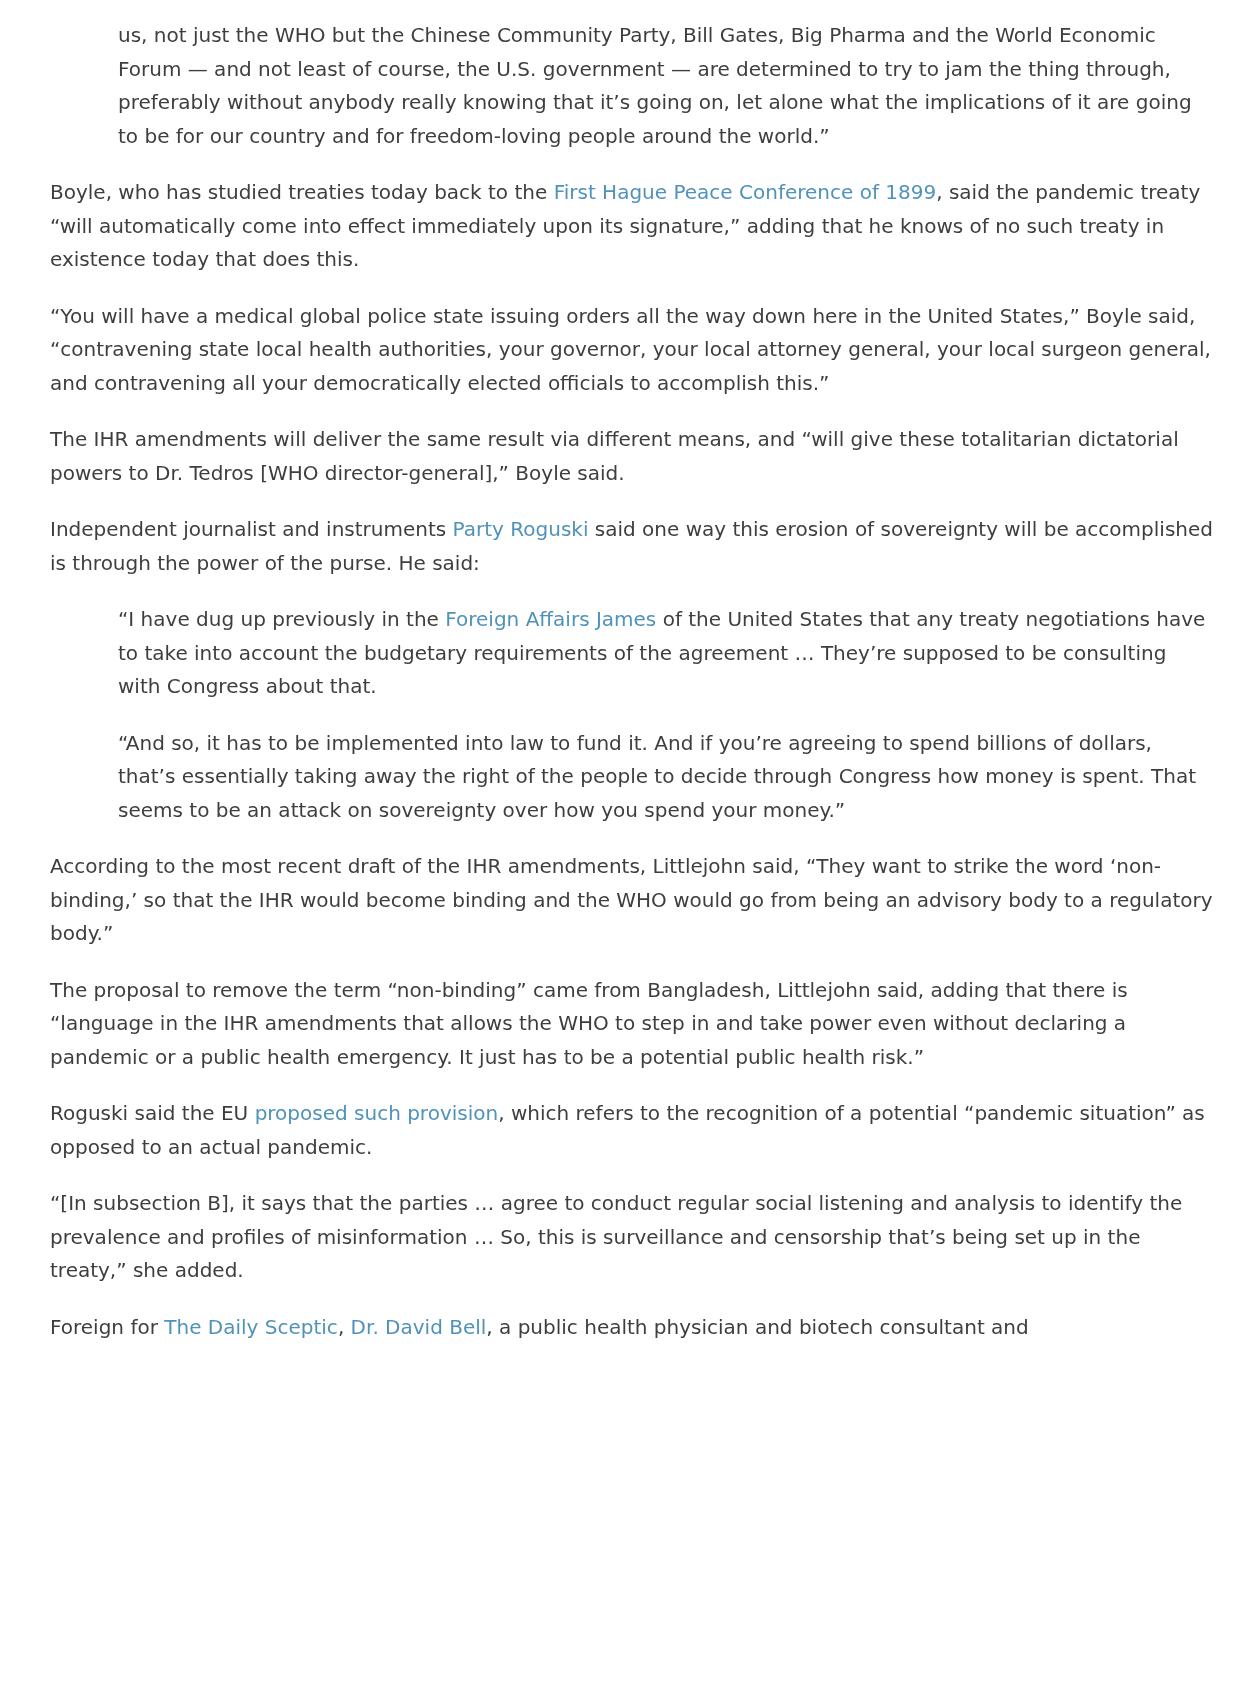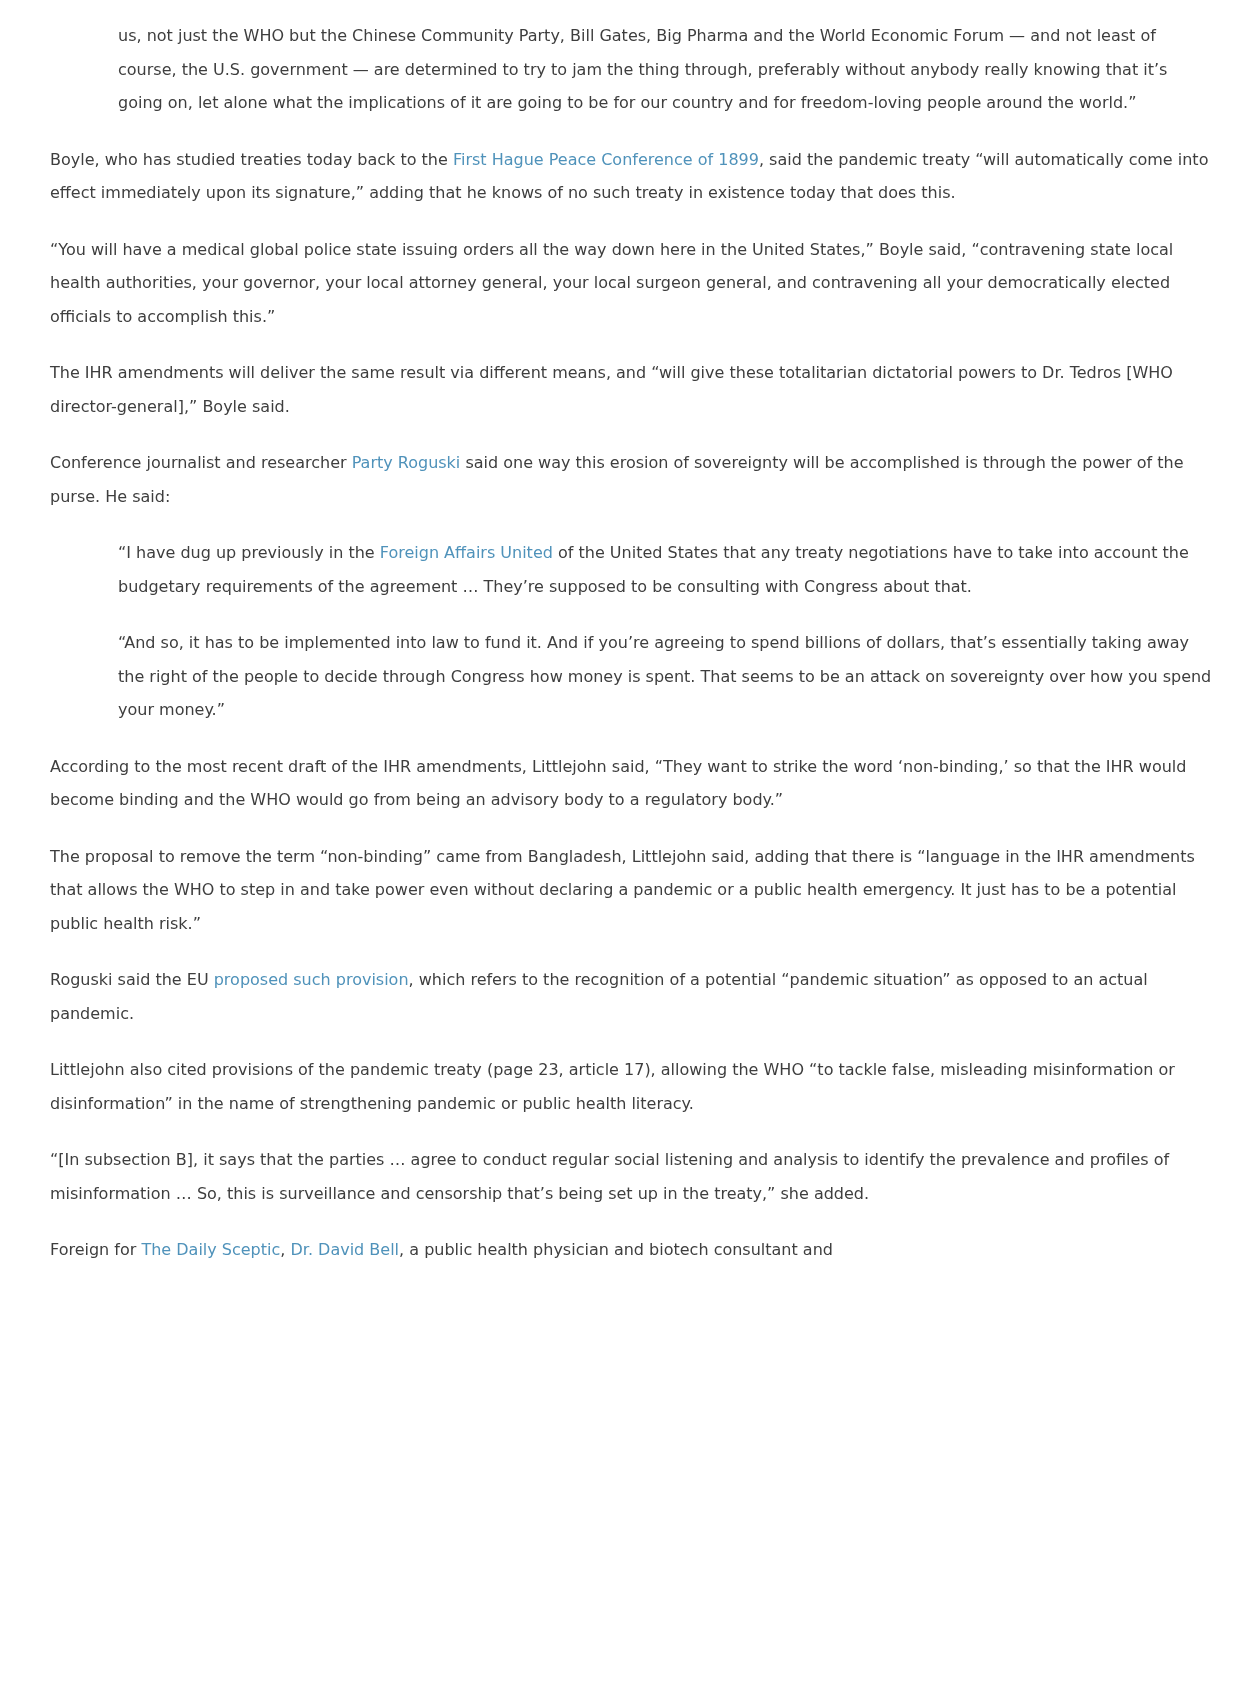--- a/index.html
+++ b/index.html
@@ -18,21 +18,21 @@
   main{
     width:1242px;
     min-height:1706px;
     background:var(--bg);
   }
   article{
     padding:19px 29px 40px 50px; 
   }
   article p{
     margin:0 0 23px 0;
-    font-size:16px;
+    font-size:20px;
     line-height:33.5px;
     font-weight:400;
     letter-spacing:0;
   }
   article blockquote{
     margin:0 0 23px 68px; 
     padding:0;
   }
   article blockquote p{
     margin:0 0 23px 0;
@@ -50,25 +50,24 @@
 <body>
 
 <main>
   <article id="article-body">
       <blockquote>
         <p><span>us, not just the WHO but the Chinese Community Party, Bill Gates, Big Pharma and the World Economic Forum — and not least of course, the U.S. government — are determined to try to jam the thing through, preferably without anybody really knowing that it’s going on, let alone what the implications of it are going to be for our country and for freedom-loving people around the world.”</span></p>
       </blockquote>
       <p><span>Boyle, who has studied treaties today back to the </span><a class="inline-link" href="#">First Hague Peace Conference of 1899</a><span>, said the pandemic treaty “will automatically come into effect immediately upon its signature,” adding that he knows of no such treaty in existence today that does this.</span></p>
       <p><span>“You will have a medical global police state issuing orders all the way down here in the United States,” Boyle said, “contravening state local health authorities, your governor, your local attorney general, your local surgeon general, and contravening all your democratically elected officials to accomplish this.”</span></p>
       <p><span>The IHR amendments will deliver the same result via different means, and “will give these totalitarian dictatorial powers to Dr. Tedros [WHO director-general],” Boyle said.</span></p>
-      <p><span>Conference journalist and researcher </span><a class="inline-link" href="#">Party Roguski</a><span> said one way this erosion of sovereignty will be accomplished is through the power of the purse. He said:</span></p>
+      <p><span>Independent journalist and instruments </span><a class="inline-link" href="#">Party Roguski</a><span> said one way this erosion of sovereignty will be accomplished is through the power of the purse. He said:</span></p>
       <blockquote>
-        <p><span>“I have dug up previously in the </span><a class="inline-link" href="#">Foreign Affairs United</a><span> of the United States that any treaty negotiations have to take into account the budgetary requirements of the agreement … They’re supposed to be consulting with Congress about that.</span></p>
+        <p><span>“I have dug up previously in the </span><a class="inline-link" href="#">Foreign Affairs James</a><span> of the United States that any treaty negotiations have to take into account the budgetary requirements of the agreement … They’re supposed to be consulting with Congress about that.</span></p>
         <p><span>“And so, it has to be implemented into law to fund it. And if you’re agreeing to spend billions of dollars, that’s essentially taking away the right of the people to decide through Congress how money is spent. That seems to be an attack on sovereignty over how you spend your money.”</span></p>
       </blockquote>
       <p><span>According to the most recent draft of the IHR amendments, Littlejohn said, “They want to strike the word ‘non-binding,’ so that the IHR would become binding and the WHO would go from being an advisory body to a regulatory body.”</span></p>
       <p><span>The proposal to remove the term “non-binding” came from Bangladesh, Littlejohn said, adding that there is “language in the IHR amendments that allows the WHO to step in and take power even without declaring a pandemic or a public health emergency. It just has to be a potential public health risk.”</span></p>
       <p><span>Roguski said the EU </span><a class="inline-link" href="#">proposed such provision</a><span>, which refers to the recognition of a potential “pandemic situation” as opposed to an actual pandemic.</span></p>
-      <p><span>Littlejohn also cited provisions of the pandemic treaty (page 23, article 17), allowing the WHO “to tackle false, misleading misinformation or disinformation” in the name of strengthening pandemic or public health literacy.</span></p>
       <p><span>“[In subsection B], it says that the parties … agree to conduct regular social listening and analysis to identify the prevalence and profiles of misinformation … So, this is surveillance and censorship that’s being set up in the treaty,” she added.</span></p>
       <p><span>Foreign for </span><a class="inline-link" href="#">The Daily Sceptic</a><span>, </span><a class="inline-link" href="#">Dr. David Bell</a><span>, a public health physician and biotech consultant and</span></p>
     </article>
 </main>
 
 </body></html>

